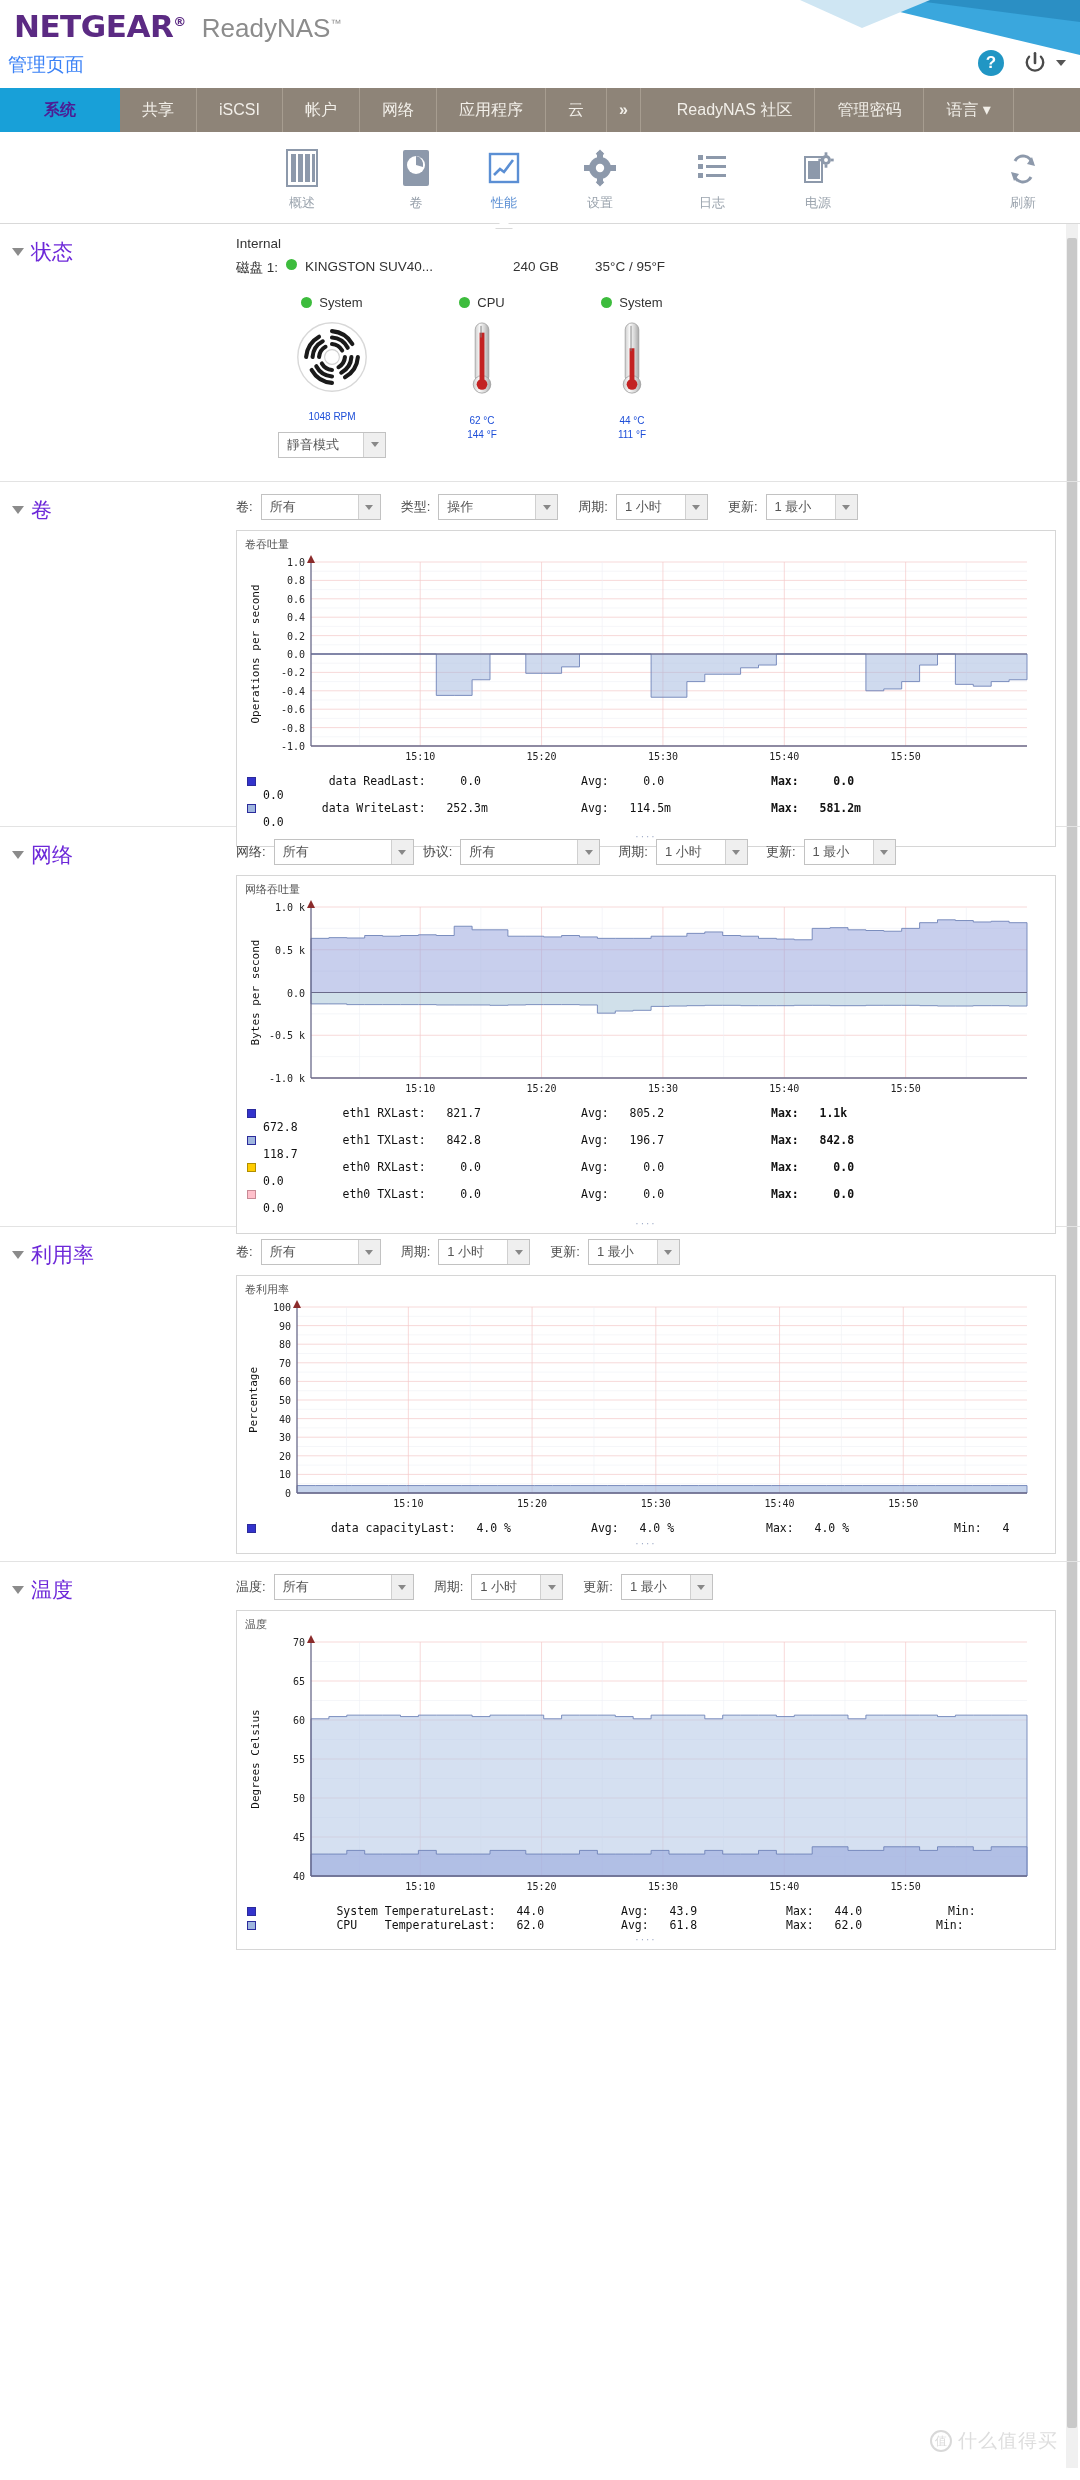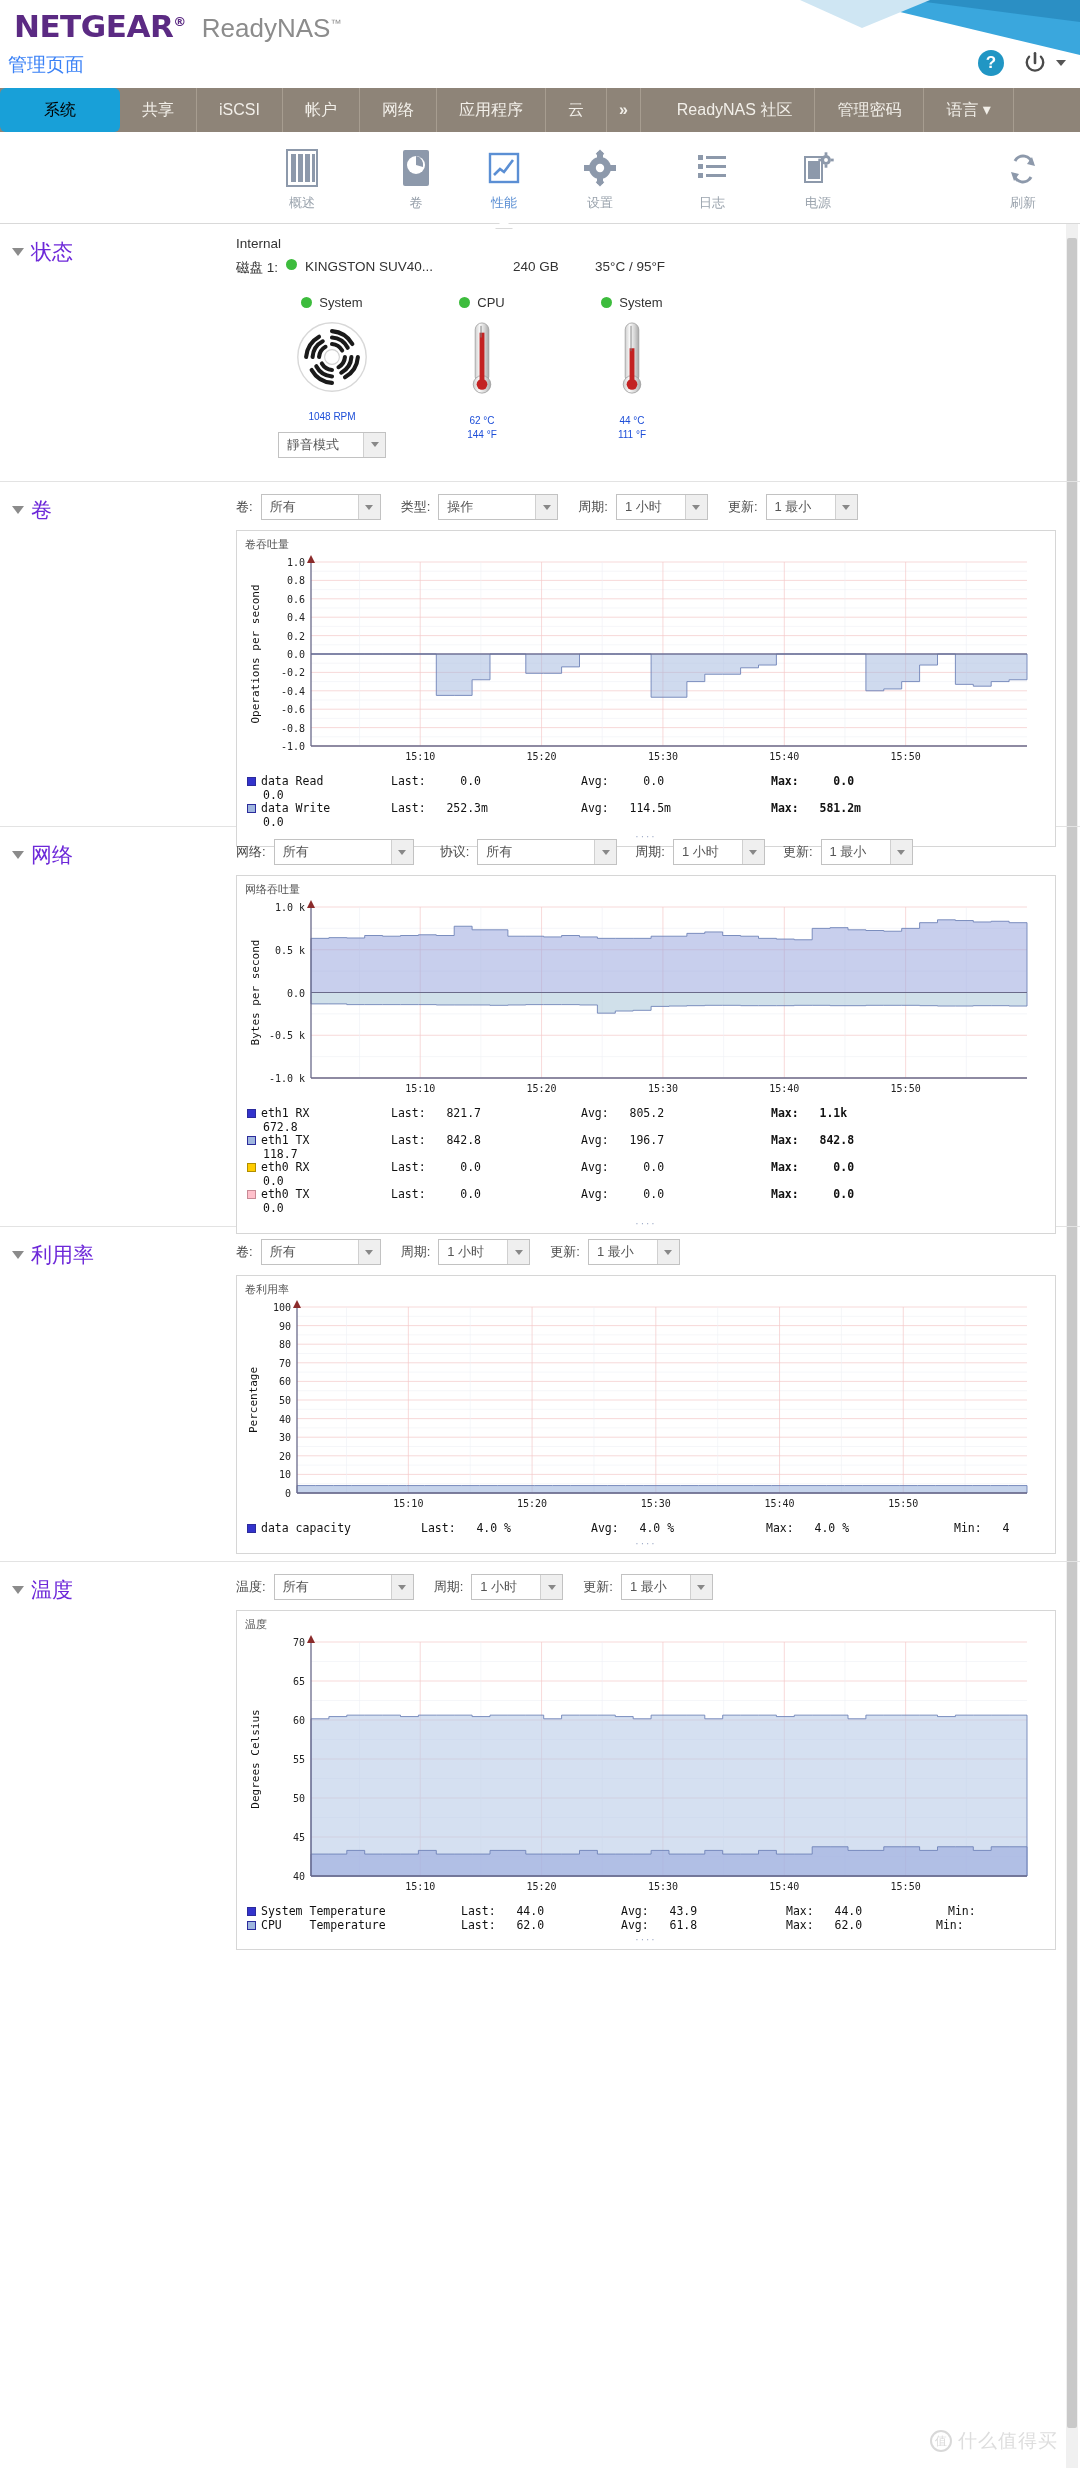--- a/index.html
+++ b/index.html
@@ -37,21 +37,21 @@
   .power-ico { width:26px; height:26px; color:#4a4a4a; cursor:pointer; }
   .caret-sm { width:0;height:0;border-left:5px solid transparent;border-right:5px solid transparent;border-top:6px solid #555; margin-left:-10px;}
 
   
   .tabbar { display:flex; height:44px; background:#8e8478; align-items:stretch; }
   .tab {
     display:flex; align-items:center; justify-content:center;
     color:#f2efe9; font-size:16px; padding:0 22px;
     border-right:1px solid #a79d90; cursor:pointer; white-space:nowrap;
   }
-  .tab.active { background:#18a0d8; color:#000000; font-weight:normal; border-right:none; min-width:120px;border-radius:6px; }
+  .tab.active { background:#18a0d8; color:#4c1d95; font-weight:bold; border-right:none; min-width:120px; }
   .tab.chev { padding:0 12px; font-weight:bold; }
   .tab-gap { width:14px; background:#8e8478; }
   .tabbar .spacer { flex:1; background:#8e8478; }
 
   
   .toolbar {
     position:relative; height:92px; background:#fff;
     border-bottom:1px solid #d9d9d9;
   }
   .tool {
@@ -104,21 +104,21 @@
 
   
   .panel { border:1px solid #d6d6d6; background:#fff; padding:6px 8px 4px 8px; }
   .panel-title { font-size:11px; color:#555; margin-bottom:2px; }
   .dots { text-align:center; color:#9aa7c4; font-size:10px; letter-spacing:2px; padding-top:2px; }
 
   
   .legend { font-family:"DejaVu Sans Mono", monospace; font-size:11.5px; color:#111; line-height:1.18; }
   .lrow { display:flex; align-items:flex-start; white-space:pre; }
   .sw { width:9px; height:9px; border:1px solid #2b2b9c; margin:2px 5px 0 2px; flex:none; }
-  .lname { width:130px; }
+  .lname { width:130px;text-align:right; }
   .lcell { width:190px; }
   .lcell3 { width:150px;font-weight:bold; }
   .wrapline { padding-left:18px; }
 
   
   .status-body { margin-left:236px; padding:12px 0 16px 0; }
   .disk-line { font-size:13.5px; color:#333; display:flex; gap:8px; margin-top:8px;}
   .dot { width:11px;height:11px;border-radius:50%;background:#3dbc3d; display:inline-block; }
   .gauges { display:flex; gap:54px; margin:18px 0 0 48px; }
   .gauge { display:flex; flex-direction:column; align-items:center; width:96px; }
@@ -513,21 +513,21 @@
     </div>
     <div class="sec-body">
       <div class="filters">
         <span class="flabel">网络:</span>
         <span class="sel" style="width:140px">
           <span class="val">所有</span>
           <span class="btn">
               <i></i>
             </span>
           </span>
-        <span class="flabel" style="margin-left:18px">协议:</span>
+        <span class="flabel" style="margin-left:1px">协议:</span>
         <span class="sel" style="width:140px">
           <span class="val">所有</span>
           <span class="btn">
               <i></i>
             </span>
           </span>
         <span class="flabel" style="margin-left:10px">周期:</span>
         <span class="sel" style="width:92px">
           <span class="val">1 小时</span>
           <span class="btn">

